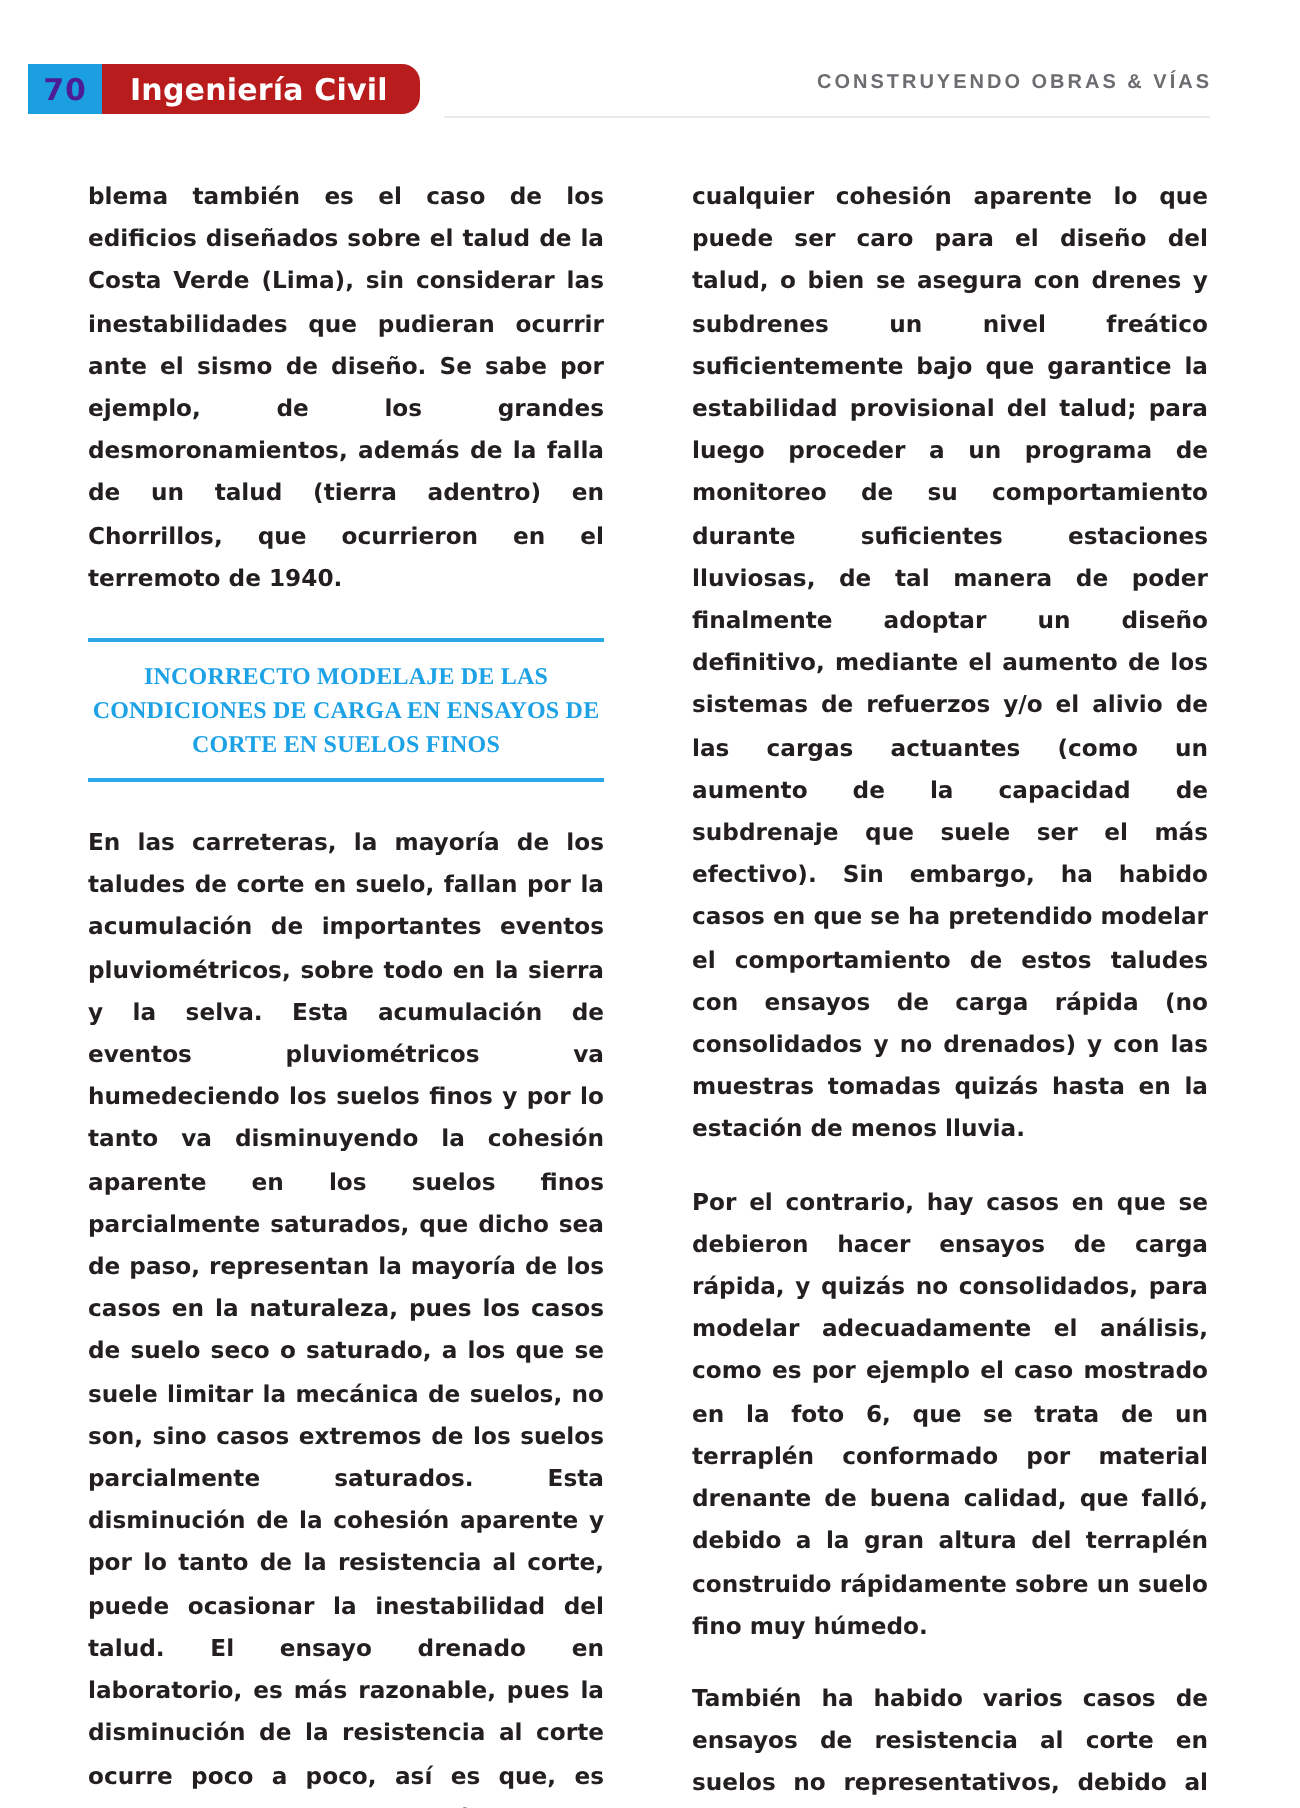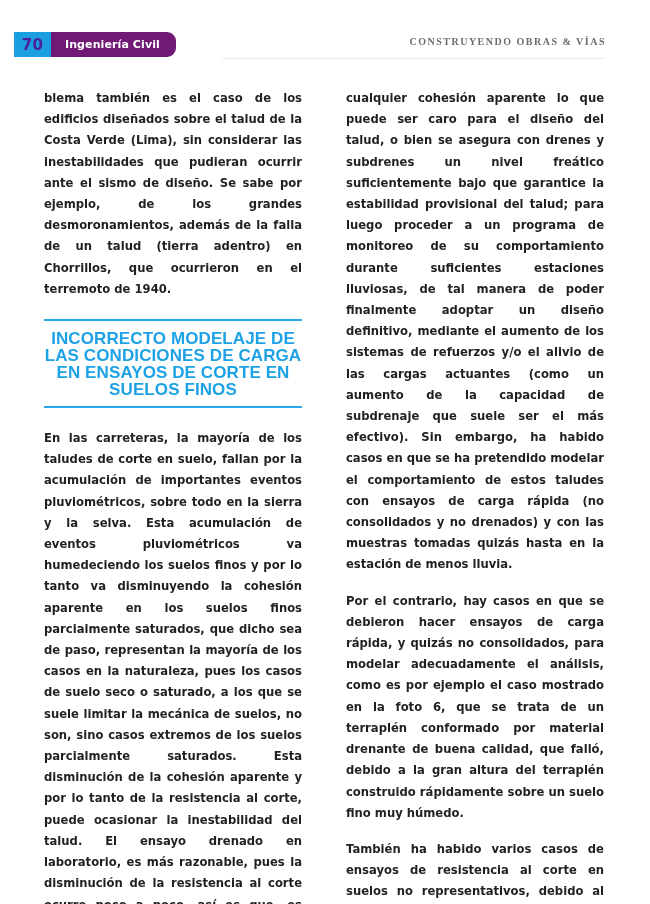--- a/index.html
+++ b/index.html
@@ -41,25 +41,25 @@
     font-weight: bold;
     font-size: 15px;
     letter-spacing: 0.4px;
     width: 37px;
     display: flex;
     align-items: center;
     justify-content: center;
   }
 
   .folio-tab {
-    background: #701a75;
+    background: #b91c1c;
     color: #ffffff;
     font-family: "DejaVu Sans", sans-serif;
     font-weight: bold;
-    font-size: 11px;
+    font-size: 15px;
     letter-spacing: 0.1px;
     padding: 0 16px 0 14px;
     display: flex;
     align-items: center;
     border-top-right-radius: 9px;
     border-bottom-right-radius: 9px;
     white-space: nowrap;
   }
 
   .header-rule {
@@ -68,21 +68,21 @@
     top: 58px;
     width: 383px;
     height: 1px;
     background: #e9eaec;
   }
 
   .header-title {
     position: absolute;
     right: 44px;
     top: 36px;
-    font-family: Liberation Serif, serif;
+    font-family: Liberation Sans, sans-serif;
     font-size: 10px;
     font-weight: bold;
     letter-spacing: 1.5px;
     color: #6c6d70;
     white-space: nowrap;
   }
 
   
   .columns {
     position: absolute;
@@ -118,22 +118,22 @@
     padding: 0;
   }
   .sh-rule {
     height: 2px;
     background: #2aa8e8;
     width: 100%;
   }
   .sh-rule-top { margin-bottom: 9px; }
   .sh-rule-bottom { margin-top: 8px; }
   .sh-text {
-    font-family: Liberation Sans, sans-serif;
-    font-size: 17px;
+    font-family: Liberation Serif, serif;
+    font-size: 12px;
     font-weight: bold;
     line-height: 17px;
     letter-spacing: 0.1px;
     color: #1ea2e6;
     text-align: center;
     text-transform: uppercase;
   }
 </style>
 </head>
 <body>

